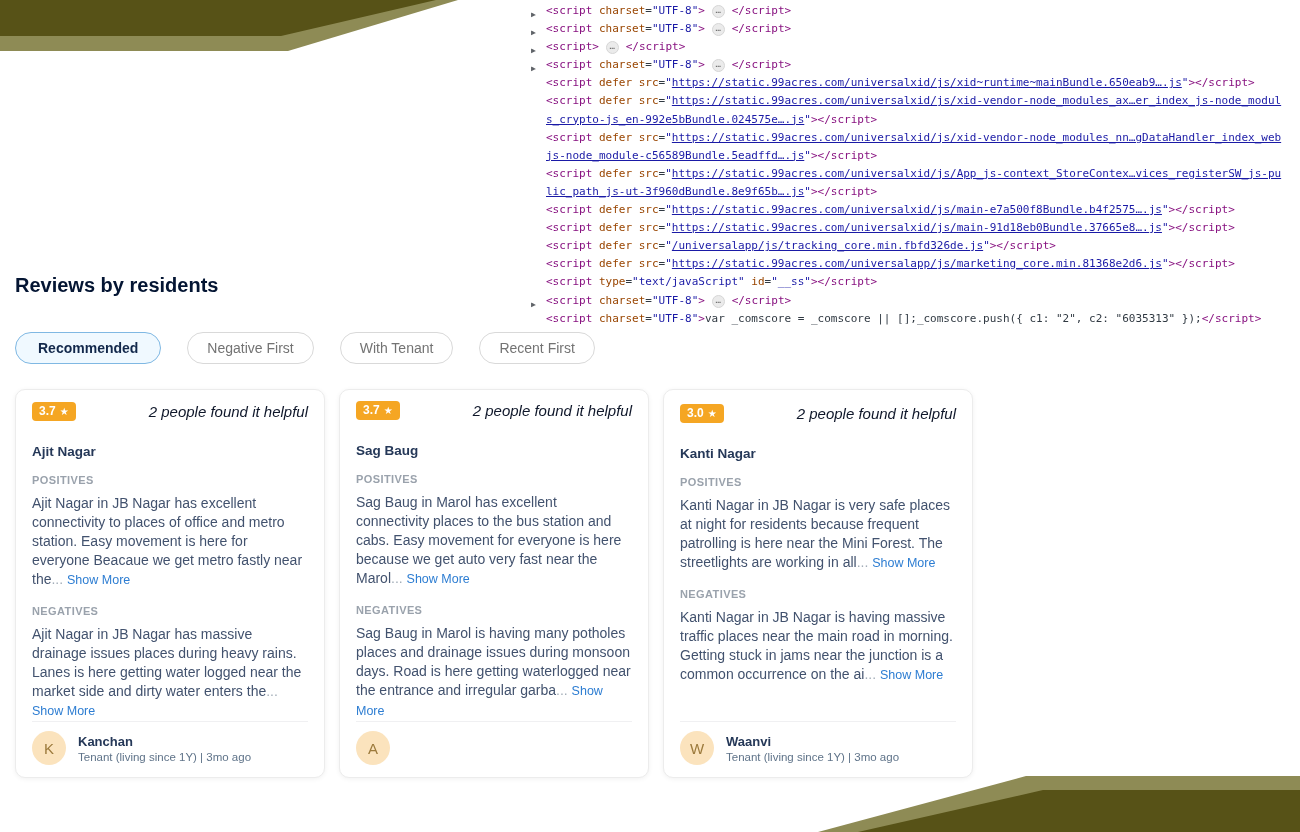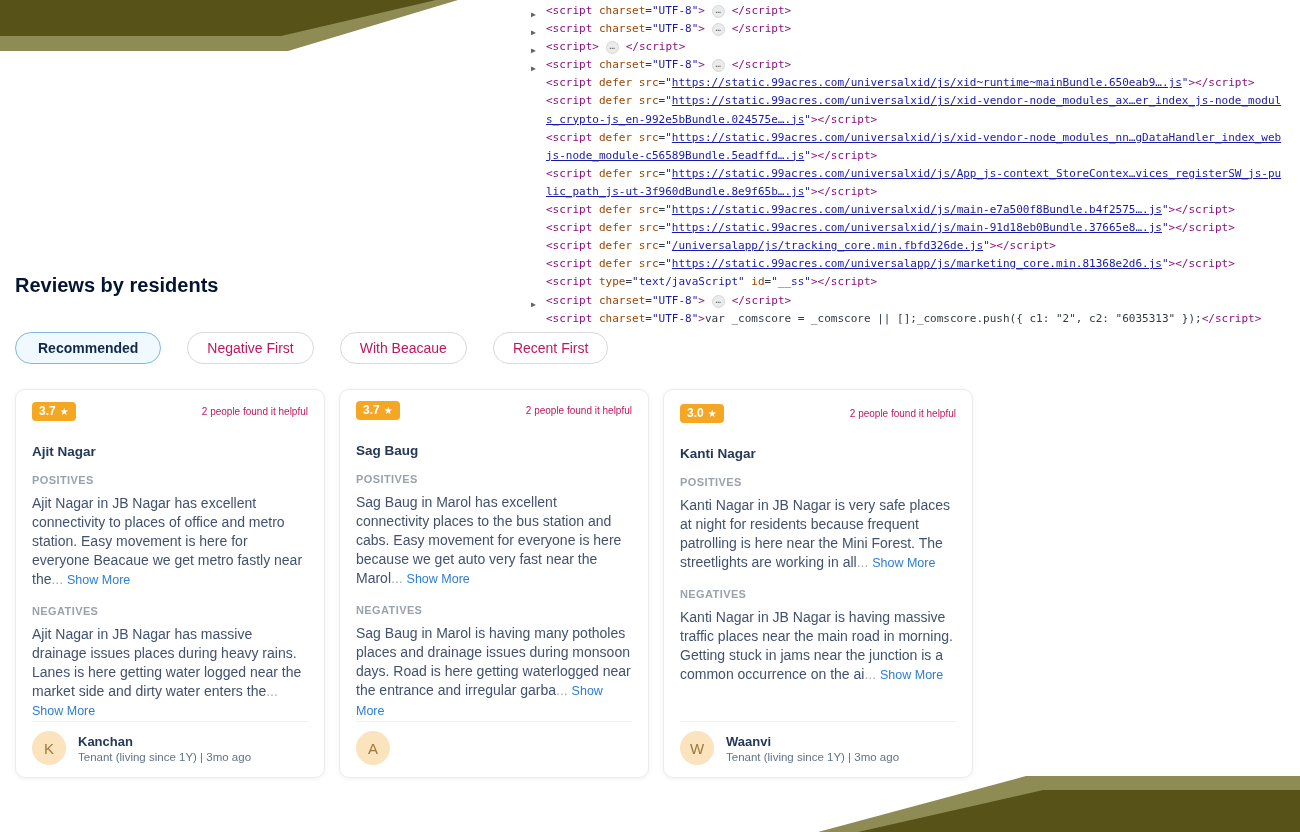--- a/index.html
+++ b/index.html
@@ -34,38 +34,38 @@
     display:inline-block; background:#ebebeb; border:1px solid #d6d6d6; border-radius:7px;
     color:#6b6b6b; font-size:9px; line-height:8px; padding:0 3px 3px 3px; vertical-align:1px; cursor:pointer;
   }
 
   
   .reviews { position:absolute; left:15px; top:272px; width:1068px; }
   .reviews h2 { font-size:20px; line-height:26px; font-weight:700; color:#041533; }
 
   .chips { display:flex; gap:26px; margin-top:34px; }
   .chip {
-    font-family:inherit; font-size:14px; color:#be185d; background:#fff;
+    font-family:inherit; font-size:14px; color:#737373; background:#fff;
     border:1px solid #d9d9d9; border-radius:17px; padding:3px 19px; cursor:pointer; white-space:nowrap;
   }
   .chip.selected { background:#f0f9ff; border-color:#7fb8e3; color:#12284b; font-weight:700; padding:7px 22px; }
 
   .cards { display:flex; gap:14px; margin-top:25px; }
   .card {
     width:310px; height:389px; background:#fff; border:1px solid #ececec; border-radius:10px;
     box-shadow:0 1px 5px rgba(0,0,0,.06); padding:14px 16px 12px 16px;
     display:flex; flex-direction:column;justify-content:flex-end;
   }
   .card-head { display:flex; align-items:center; justify-content:space-between; }
   .badge {
     background:#f5a623; color:#fff; font-size:12px; font-weight:700;
     border-radius:4px; padding:2px 7px 3px 7px; display:inline-flex; align-items:center; gap:4px;
   }
   .badge .star { font-size:10px; font-weight:400; }
-  .helpful { color:#be185d; font-size:10px; }
+  .helpful { color:#0f172a; font-size:15px;font-style:italic; }
   .locality { margin-top:23px; color:#253858; font-size:13.5px; font-weight:600; }
   .sec-label { margin-top:15px; color:#9aa2ac; font-size:11px; font-weight:600; letter-spacing:.4px; }
   .body-text { margin-top:8px; color:#42526e; font-size:14px; line-height:19px; }
   .dots { color:#a3adb8; }
   .show-more { color:#2d7dd2; font-size:12.5px; cursor:pointer; text-decoration:none; }
   .card-foot {
     margin-top:auto; border-top:1px solid #f0f0f2; padding-top:9px;
     display:flex; align-items:center; gap:12px;
   }
   .avatar {
@@ -87,21 +87,21 @@
 </div>
 
 <div class="code-pane"><div class="code-line"><span class="arrow">▶</span><span class="seg-t">&lt;script</span><span class="seg-a"> charset</span><span class="seg-p">=</span><span class="seg-v">"UTF-8"</span><span class="seg-t">&gt;</span><span class="seg-p"> </span><span class="expander">…</span><span class="seg-p"> </span><span class="seg-t">&lt;/script&gt;</span></div><div class="code-line"><span class="arrow">▶</span><span class="seg-t">&lt;script</span><span class="seg-a"> charset</span><span class="seg-p">=</span><span class="seg-v">"UTF-8"</span><span class="seg-t">&gt;</span><span class="seg-p"> </span><span class="expander">…</span><span class="seg-p"> </span><span class="seg-t">&lt;/script&gt;</span></div><div class="code-line"><span class="arrow">▶</span><span class="seg-t">&lt;script&gt;</span><span class="seg-p"> </span><span class="expander">…</span><span class="seg-p"> </span><span class="seg-t">&lt;/script&gt;</span></div><div class="code-line"><span class="arrow">▶</span><span class="seg-t">&lt;script</span><span class="seg-a"> charset</span><span class="seg-p">=</span><span class="seg-v">"UTF-8"</span><span class="seg-t">&gt;</span><span class="seg-p"> </span><span class="expander">…</span><span class="seg-p"> </span><span class="seg-t">&lt;/script&gt;</span></div><div class="code-line"><span class="seg-t">&lt;script</span><span class="seg-a"> defer</span><span class="seg-a"> src</span><span class="seg-p">=</span><span class="seg-v">"</span><span class="seg-l">https://static.99acres.com/universalxid/js/xid~runtime~mainBundle.650eab9….js</span><span class="seg-v">"</span><span class="seg-t">&gt;&lt;/script&gt;</span></div><div class="code-line"><span class="seg-t">&lt;script</span><span class="seg-a"> defer</span><span class="seg-a"> src</span><span class="seg-p">=</span><span class="seg-v">"</span><span class="seg-l">https://static.99acres.com/universalxid/js/xid-vendor-node_modules_ax…er_index_js-node_modul</span></div><div class="code-line"><span class="seg-l">s_crypto-js_en-992e5bBundle.024575e….js</span><span class="seg-v">"</span><span class="seg-t">&gt;&lt;/script&gt;</span></div><div class="code-line"><span class="seg-t">&lt;script</span><span class="seg-a"> defer</span><span class="seg-a"> src</span><span class="seg-p">=</span><span class="seg-v">"</span><span class="seg-l">https://static.99acres.com/universalxid/js/xid-vendor-node_modules_nn…gDataHandler_index_web</span></div><div class="code-line"><span class="seg-l">js-node_module-c56589Bundle.5eadffd….js</span><span class="seg-v">"</span><span class="seg-t">&gt;&lt;/script&gt;</span></div><div class="code-line"><span class="seg-t">&lt;script</span><span class="seg-a"> defer</span><span class="seg-a"> src</span><span class="seg-p">=</span><span class="seg-v">"</span><span class="seg-l">https://static.99acres.com/universalxid/js/App_js-context_StoreContex…vices_registerSW_js-pu</span></div><div class="code-line"><span class="seg-l">lic_path_js-ut-3f960dBundle.8e9f65b….js</span><span class="seg-v">"</span><span class="seg-t">&gt;&lt;/script&gt;</span></div><div class="code-line"><span class="seg-t">&lt;script</span><span class="seg-a"> defer</span><span class="seg-a"> src</span><span class="seg-p">=</span><span class="seg-v">"</span><span class="seg-l">https://static.99acres.com/universalxid/js/main-e7a500f8Bundle.b4f2575….js</span><span class="seg-v">"</span><span class="seg-t">&gt;&lt;/script&gt;</span></div><div class="code-line"><span class="seg-t">&lt;script</span><span class="seg-a"> defer</span><span class="seg-a"> src</span><span class="seg-p">=</span><span class="seg-v">"</span><span class="seg-l">https://static.99acres.com/universalxid/js/main-91d18eb0Bundle.37665e8….js</span><span class="seg-v">"</span><span class="seg-t">&gt;&lt;/script&gt;</span></div><div class="code-line"><span class="seg-t">&lt;script</span><span class="seg-a"> defer</span><span class="seg-a"> src</span><span class="seg-p">=</span><span class="seg-v">"</span><span class="seg-l">/universalapp/js/tracking_core.min.fbfd326de.js</span><span class="seg-v">"</span><span class="seg-t">&gt;&lt;/script&gt;</span></div><div class="code-line"><span class="seg-t">&lt;script</span><span class="seg-a"> defer</span><span class="seg-a"> src</span><span class="seg-p">=</span><span class="seg-v">"</span><span class="seg-l">https://static.99acres.com/universalapp/js/marketing_core.min.81368e2d6.js</span><span class="seg-v">"</span><span class="seg-t">&gt;&lt;/script&gt;</span></div><div class="code-line"><span class="seg-t">&lt;script</span><span class="seg-a"> type</span><span class="seg-p">=</span><span class="seg-v">"text/javaScript"</span><span class="seg-a"> id</span><span class="seg-p">=</span><span class="seg-v">"__ss"</span><span class="seg-t">&gt;&lt;/script&gt;</span></div><div class="code-line"><span class="arrow">▶</span><span class="seg-t">&lt;script</span><span class="seg-a"> charset</span><span class="seg-p">=</span><span class="seg-v">"UTF-8"</span><span class="seg-t">&gt;</span><span class="seg-p"> </span><span class="expander">…</span><span class="seg-p"> </span><span class="seg-t">&lt;/script&gt;</span></div><div class="code-line"><span class="seg-t">&lt;script</span><span class="seg-a"> charset</span><span class="seg-p">=</span><span class="seg-v">"UTF-8"</span><span class="seg-t">&gt;</span><span class="seg-p">var _comscore = _comscore || [];_comscore.push({ c1: "2", c2: "6035313" });</span><span class="seg-t">&lt;/script&gt;</span></div></div>
 
 <div class="reviews">
   <h2>Reviews by residents</h2>
 
   <div class="chips">
     <button class="chip selected">Recommended</button>
     <button class="chip">Negative First</button>
-    <button class="chip">With Beacaue</button>
+    <button class="chip">With Tenant</button>
     <button class="chip">Recent First</button>
   </div>
 
   <div class="cards">
 
     <div class="card">
       <div class="card-head">
         <span class="badge">
             <span>3.7</span>
             <span class="star">★</span>

